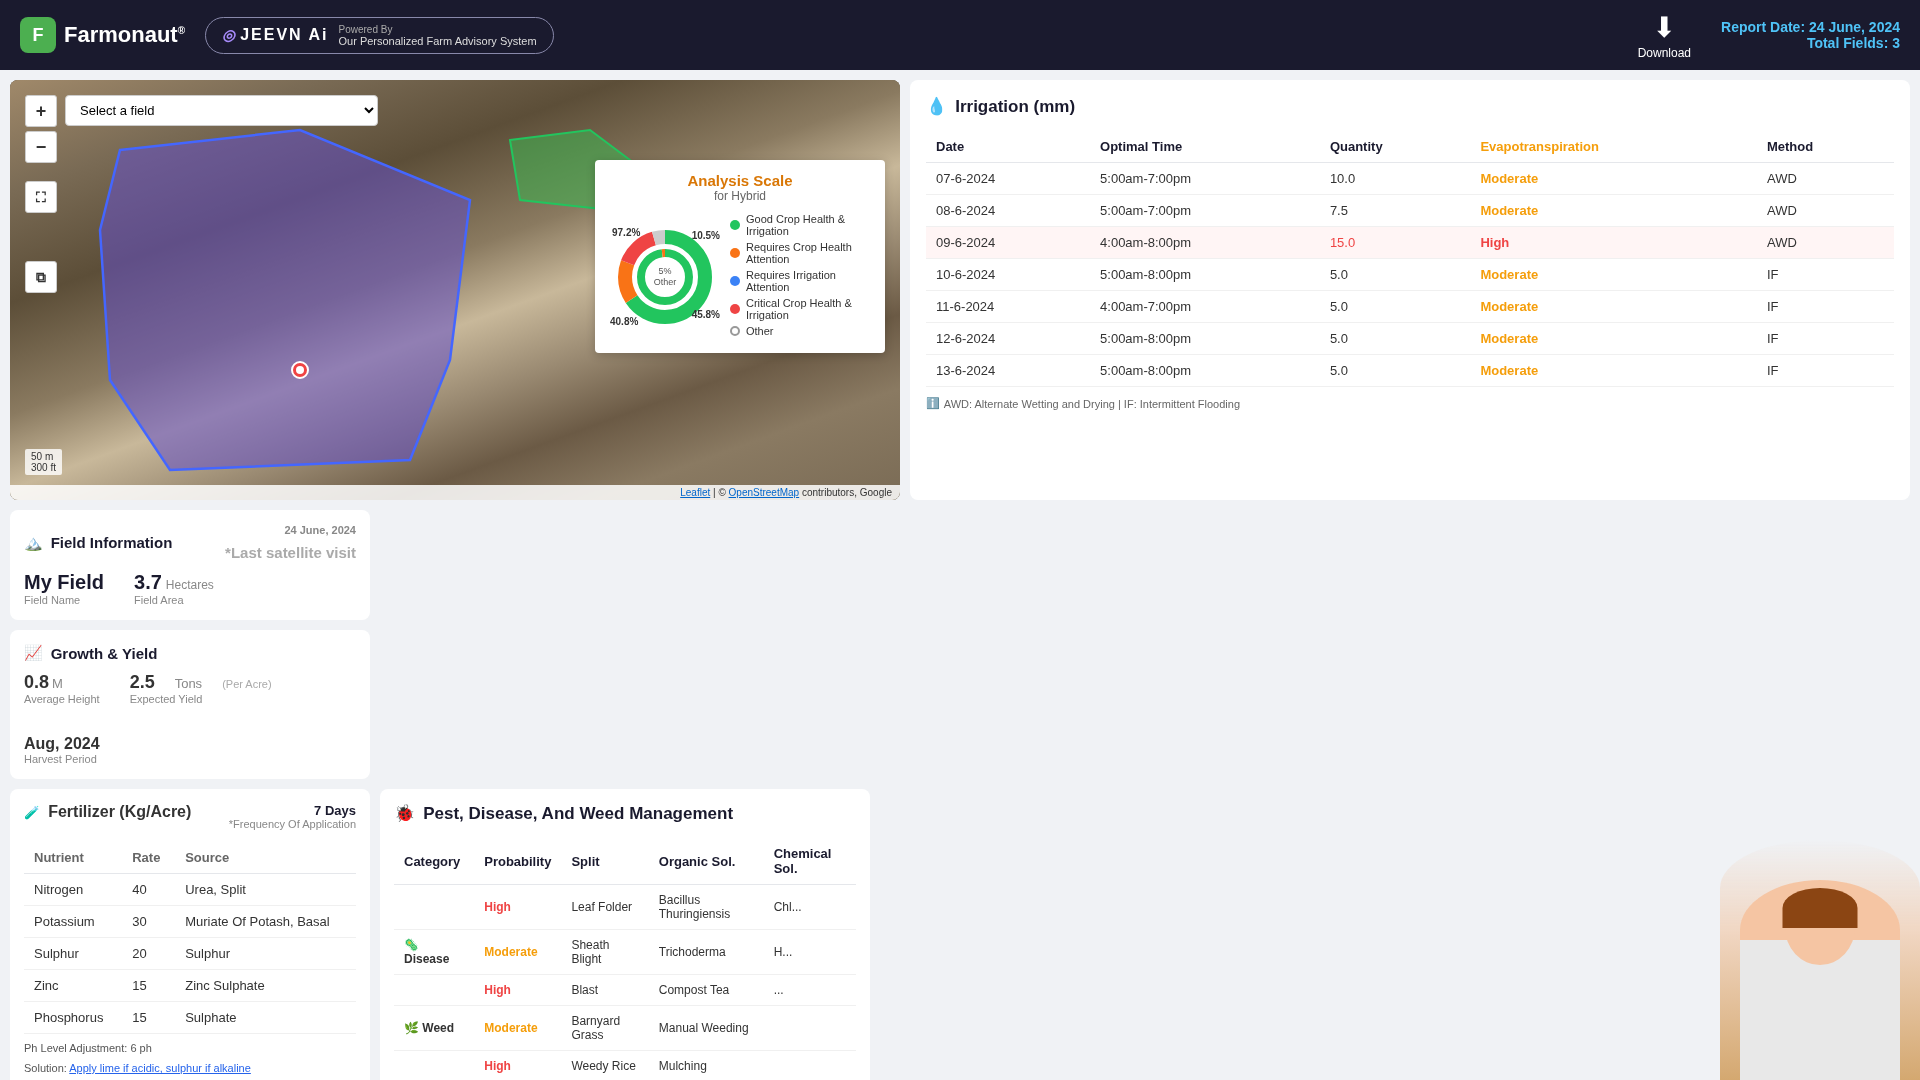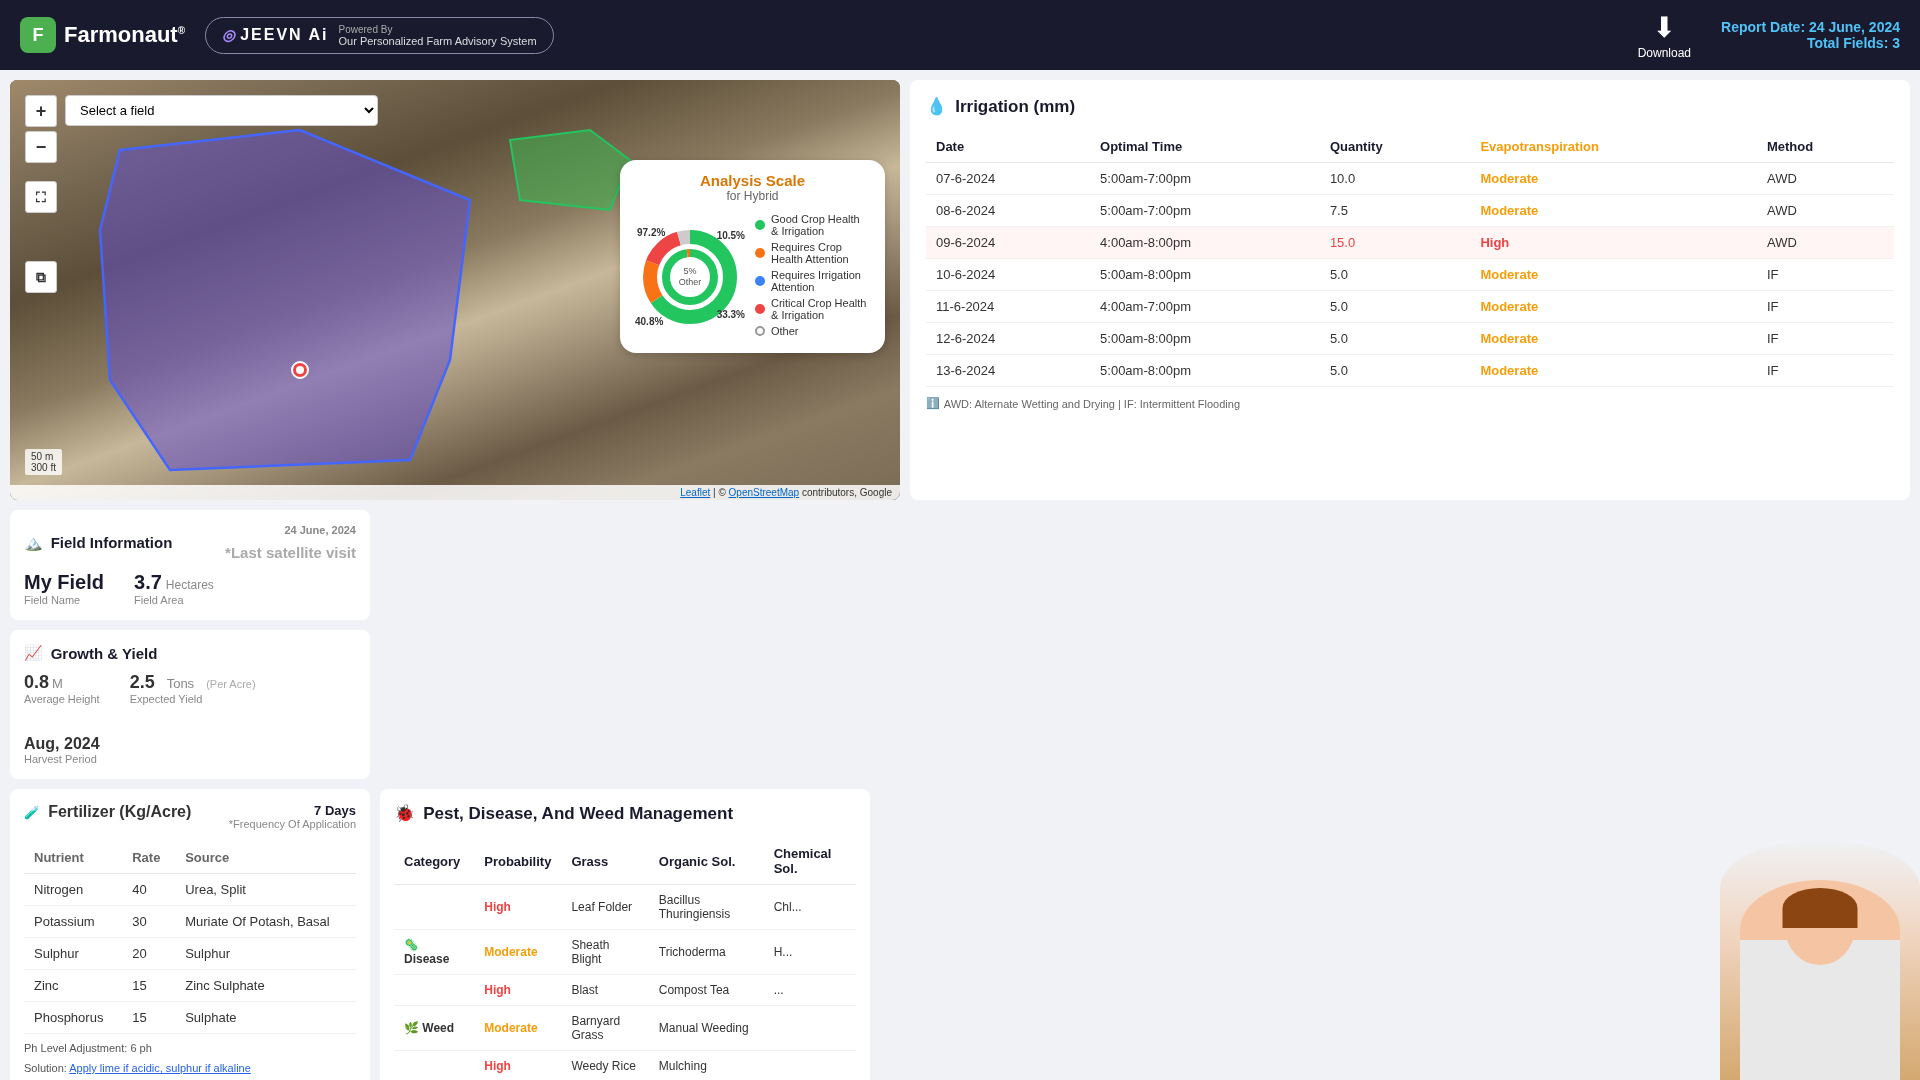--- a/index.html
+++ b/index.html
@@ -103,23 +103,23 @@
       bottom: 0; right: 0; left: 0;
       background: rgba(255,255,255,0.85);
       padding: 2px 8px; font-size: 10px; text-align: right; color: #333;
     }
 
     
     .analysis-scale-popup {
       position: absolute;
       top: 80px; right: 15px;
       background: white;
-      border-radius: 16px;
+      border-radius: 4px;
       padding: 12px 15px;
-      width: 265px;
+      width: 290px;
       box-shadow: 0 2px 10px rgba(0,0,0,0.2);
     }
     .analysis-title { text-align: center; font-size: 15px; font-weight: bold; color: #d97706; }
     .analysis-subtitle { text-align: center; font-size: 12px; color: #666; margin-bottom: 10px; }
     .analysis-body { display: flex; align-items: center; gap: 10px; }
     .donut-chart { position: relative; width: 110px; height: 110px; flex-shrink: 0; }
     .analysis-legend { flex: 1; }
     .legend-item { display: flex; align-items: center; gap: 6px; font-size: 11px; margin-bottom: 4px; }
     .legend-dot { width: 10px; height: 10px; border-radius: 50%; flex-shrink: 0; }
     .legend-dot-ring { width: 10px; height: 10px; border-radius: 50%; border: 2px solid #999; flex-shrink: 0; }
@@ -306,21 +306,21 @@
                 <circle cx="55" cy="55" r="40" fill="none" stroke="#ef4444" stroke-width="14" stroke-dasharray="37 252.9" stroke-dashoffset="-202.7"></circle>
 
                 <circle cx="55" cy="55" r="40" fill="none" stroke="#ccc" stroke-width="14" stroke-dasharray="15 252.9" stroke-dashoffset="-239.7"></circle>
 
                 <circle cx="55" cy="55" r="24" fill="none" stroke="#22c55e" stroke-width="8" stroke-dasharray="146.9 150.8" stroke-dashoffset="0"></circle>
                 <circle cx="55" cy="55" r="24" fill="none" stroke="#f97316" stroke-width="8" stroke-dasharray="37 150.8" stroke-dashoffset="-146.9"></circle>
               </svg>
               
               <div style="position:absolute;top:5px;left:2px;font-size:10px;font-weight:bold;color:#333;">97.2%</div>
               <div style="position:absolute;top:8px;right:0px;font-size:10px;font-weight:bold;color:#333;">10.5%</div>
-              <div style="position:absolute;bottom:12px;right:0px;font-size:10px;font-weight:bold;color:#333;">33.3%</div>
+              <div style="position:absolute;bottom:12px;right:0px;font-size:10px;font-weight:bold;color:#333;">45.8%</div>
               <div style="position:absolute;bottom:5px;left:0px;font-size:10px;font-weight:bold;color:#333;">40.8%</div>
               <div style="position:absolute;top:50%;left:50%;transform:translate(-50%,-50%);font-size:9px;text-align:center;color:#555;line-height:1.2;">5%<br>Other</div>
             </div>
 
             <div class="analysis-legend" id="analysis-legend">
                 <div class="legend-item">
                   <div class="legend-dot" style="background: rgb(34, 197, 94);"></div>
                   <span>Good Crop Health &amp; Irrigation</span>
                 </div>
                 <div class="legend-item">
@@ -466,21 +466,21 @@
         </div>
         <div style="display:flex; gap:30px; flex-wrap:wrap;">
           <div>
             <div style="display:flex;align-items:baseline;gap:3px;">
               <span style="font-size:18px;font-weight:bold;">0.8</span>
               <span style="font-size:13px;color:#888;">M</span>
             </div>
             <div style="font-size:11px;color:#888;">Average Height</div>
           </div>
           <div>
-            <div style="display:flex;align-items:baseline;gap:12px;">
+            <div style="display:flex;align-items:baseline;gap:20px;">
               <span style="font-size:18px;font-weight:bold;">2.5</span>
               <span style="font-size:13px;color:#888;">Tons</span>
               <span style="font-size:11px;color:#aaa;">(Per Acre)</span>
             </div>
             <div style="font-size:11px;color:#888;">Expected Yield</div>
           </div>
           <div>
             <div style="font-size:16px;font-weight:bold;">Aug, 2024</div>
             <div style="font-size:11px;color:#888;">Harvest Period</div>
           </div>
@@ -547,21 +547,21 @@
     <div class="pest-panel">
       <div class="panel-title">
         <span>🐞</span>
         <span>Pest, Disease, And Weed Management</span>
       </div>
       <table class="pest-table">
         <thead>
           <tr>
             <th>Category</th>
             <th>Probability</th>
-            <th>Grass</th>
+            <th>Split</th>
             <th>Organic Sol.</th>
             <th>Chemical Sol.</th>
           </tr>
         </thead>
         <tbody id="pest-tbody">
             <tr>
       <td></td>
       <td class="prob-high">High</td>
       <td>Leaf Folder</td>
       <td>Bacillus Thuringiensis</td>

